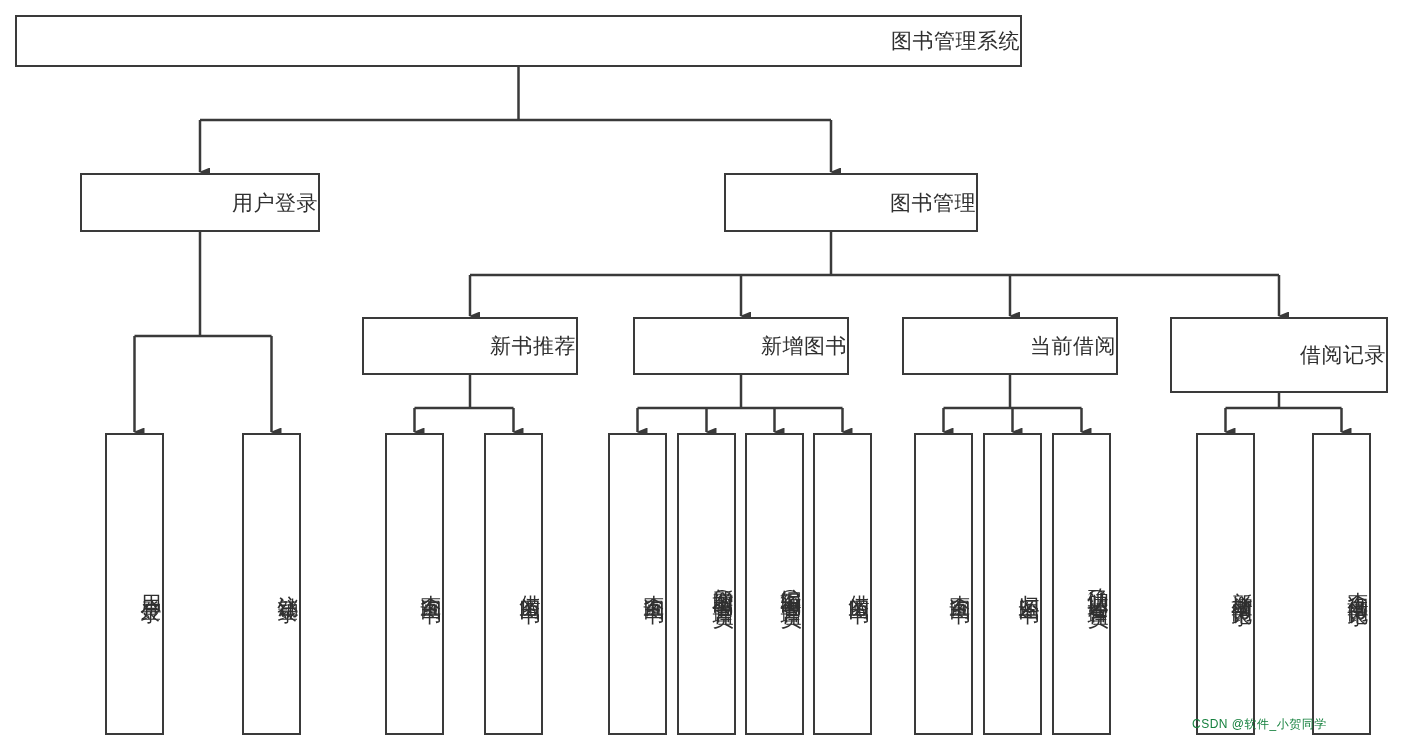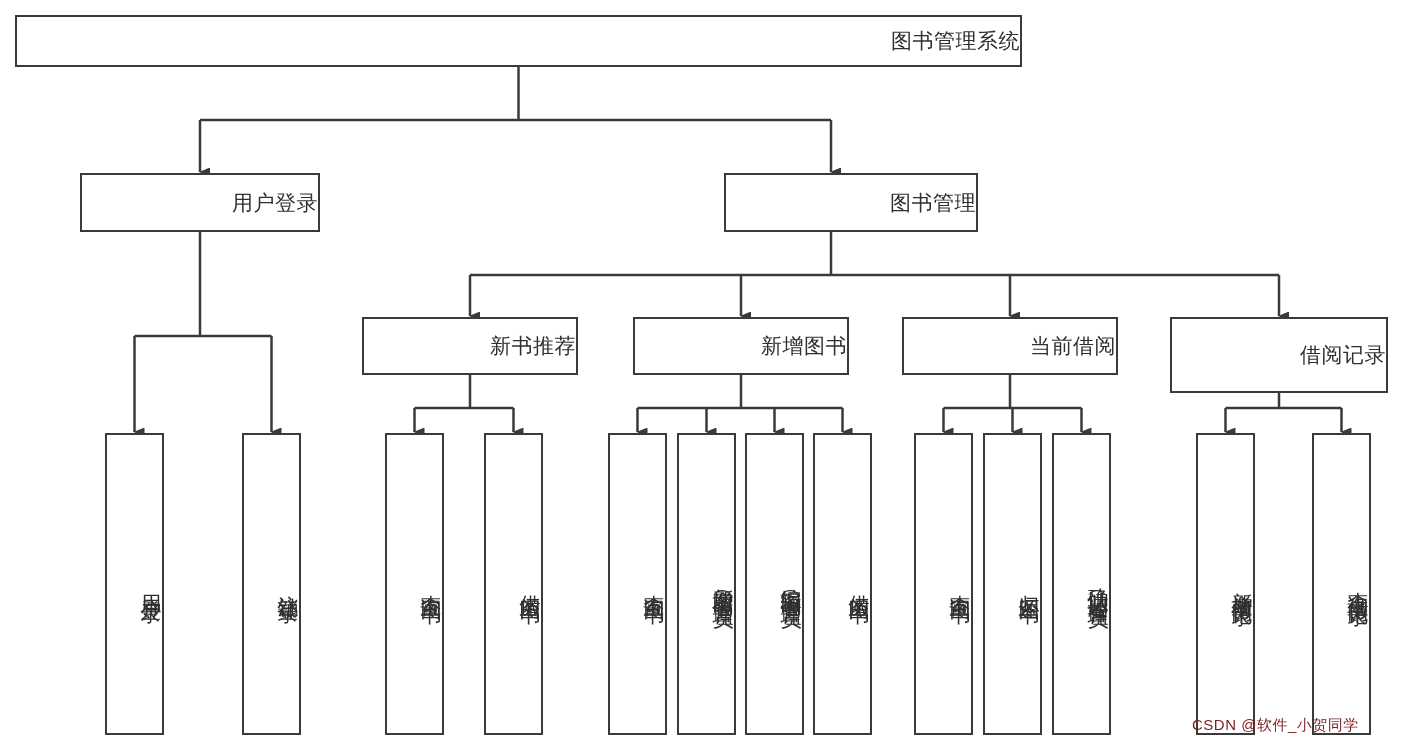--- a/index.html
+++ b/index.html
@@ -46,22 +46,22 @@
     color: #2f2f2f;
     writing-mode: vertical-rl;
     text-orientation: upright;
     letter-spacing: 3px;
     line-height: 1.0;
     white-space: nowrap;
     text-align: center;
   }
   .watermark {
     position: absolute;
-    font-size: 15px;
-    color: #7f1d1d;
+    font-size: 12px;
+    color: #15803d;
     white-space: nowrap;
     z-index: 5;
     letter-spacing: 0.5px;
   }
 </style>
 </head>
 <body>
 
 <div id="diagram-root">
 

